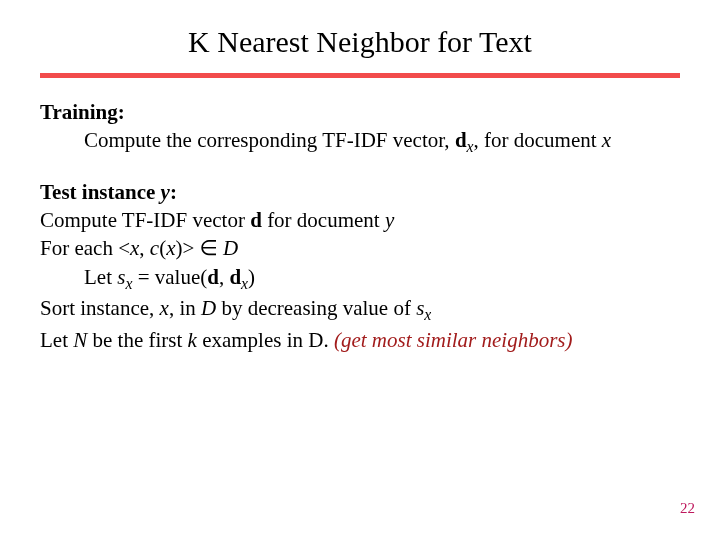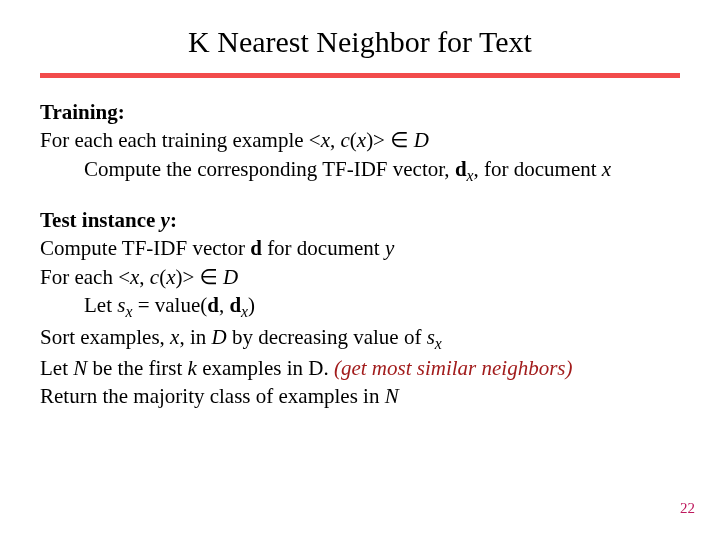--- a/index.html
+++ b/index.html
@@ -63,48 +63,42 @@
 
 <div class="slide">
 
   <div class="title">K Nearest Neighbor for Text</div>
   <div class="hr"></div>
 
   <div class="body">
 
     <div class="sect">
       <div><span class="bold">Training:</span></div>
-      <div>
-        <span>For each each training example &lt;</span><span class="ital">x</span><span>, </span><span class="ital">c</span><span>(</span><span class="ital">x</span><span>)&gt; </span><span>∈</span><span class="ital">  D</span>
-      </div>
       <div class="indent1">
         <span>Compute the corresponding TF-IDF vector, </span><span class="bold">d</span><sub class="ital">x</sub><span>, for document </span><span class="ital">x</span>
       </div>
     </div>
 
     <div class="sect">
       <div>
         <span class="bold">Test instance </span><span class="bold ital">y</span><span class="bold">:</span>
       </div>
       <div>
         <span>Compute TF-IDF vector </span><span class="bold">d</span><span> for document </span><span class="ital">y</span>
       </div>
       <div>
         <span>For each &lt;</span><span class="ital">x</span><span>, </span><span class="ital">c</span><span>(</span><span class="ital">x</span><span>)&gt; </span><span>∈</span><span class="ital">  D</span>
       </div>
       <div class="indent1">
         <span>Let </span><span class="ital">s</span><sub class="ital">x</sub><span> = value(</span><span class="bold">d</span><span>, </span><span class="bold">d</span><sub class="ital">x</sub><span>)</span>
       </div>
       <div>
-        <span>Sort examples, </span><span class="ital">x</span><span>, in </span><span class="ital">D</span><span> by decreasing value of </span><span class="ital">s</span><sub class="ital">x</sub>
+        <span>Sort instance, </span><span class="ital">x</span><span>, in </span><span class="ital">D</span><span> by decreasing value of </span><span class="ital">s</span><sub class="ital">x</sub>
       </div>
       <div>
         <span>Let </span><span class="ital">N</span><span> be the first </span><span class="ital">k</span><span> examples in D.   </span><span class="paren-note">(get most similar neighbors)</span>
-      </div>
-      <div>
-        <span>Return the majority class of examples in </span><span class="ital">N</span>
       </div>
     </div>
 
   </div>
 
   <div class="pagenum">22</div>
 </div>
 
 </body></html>

